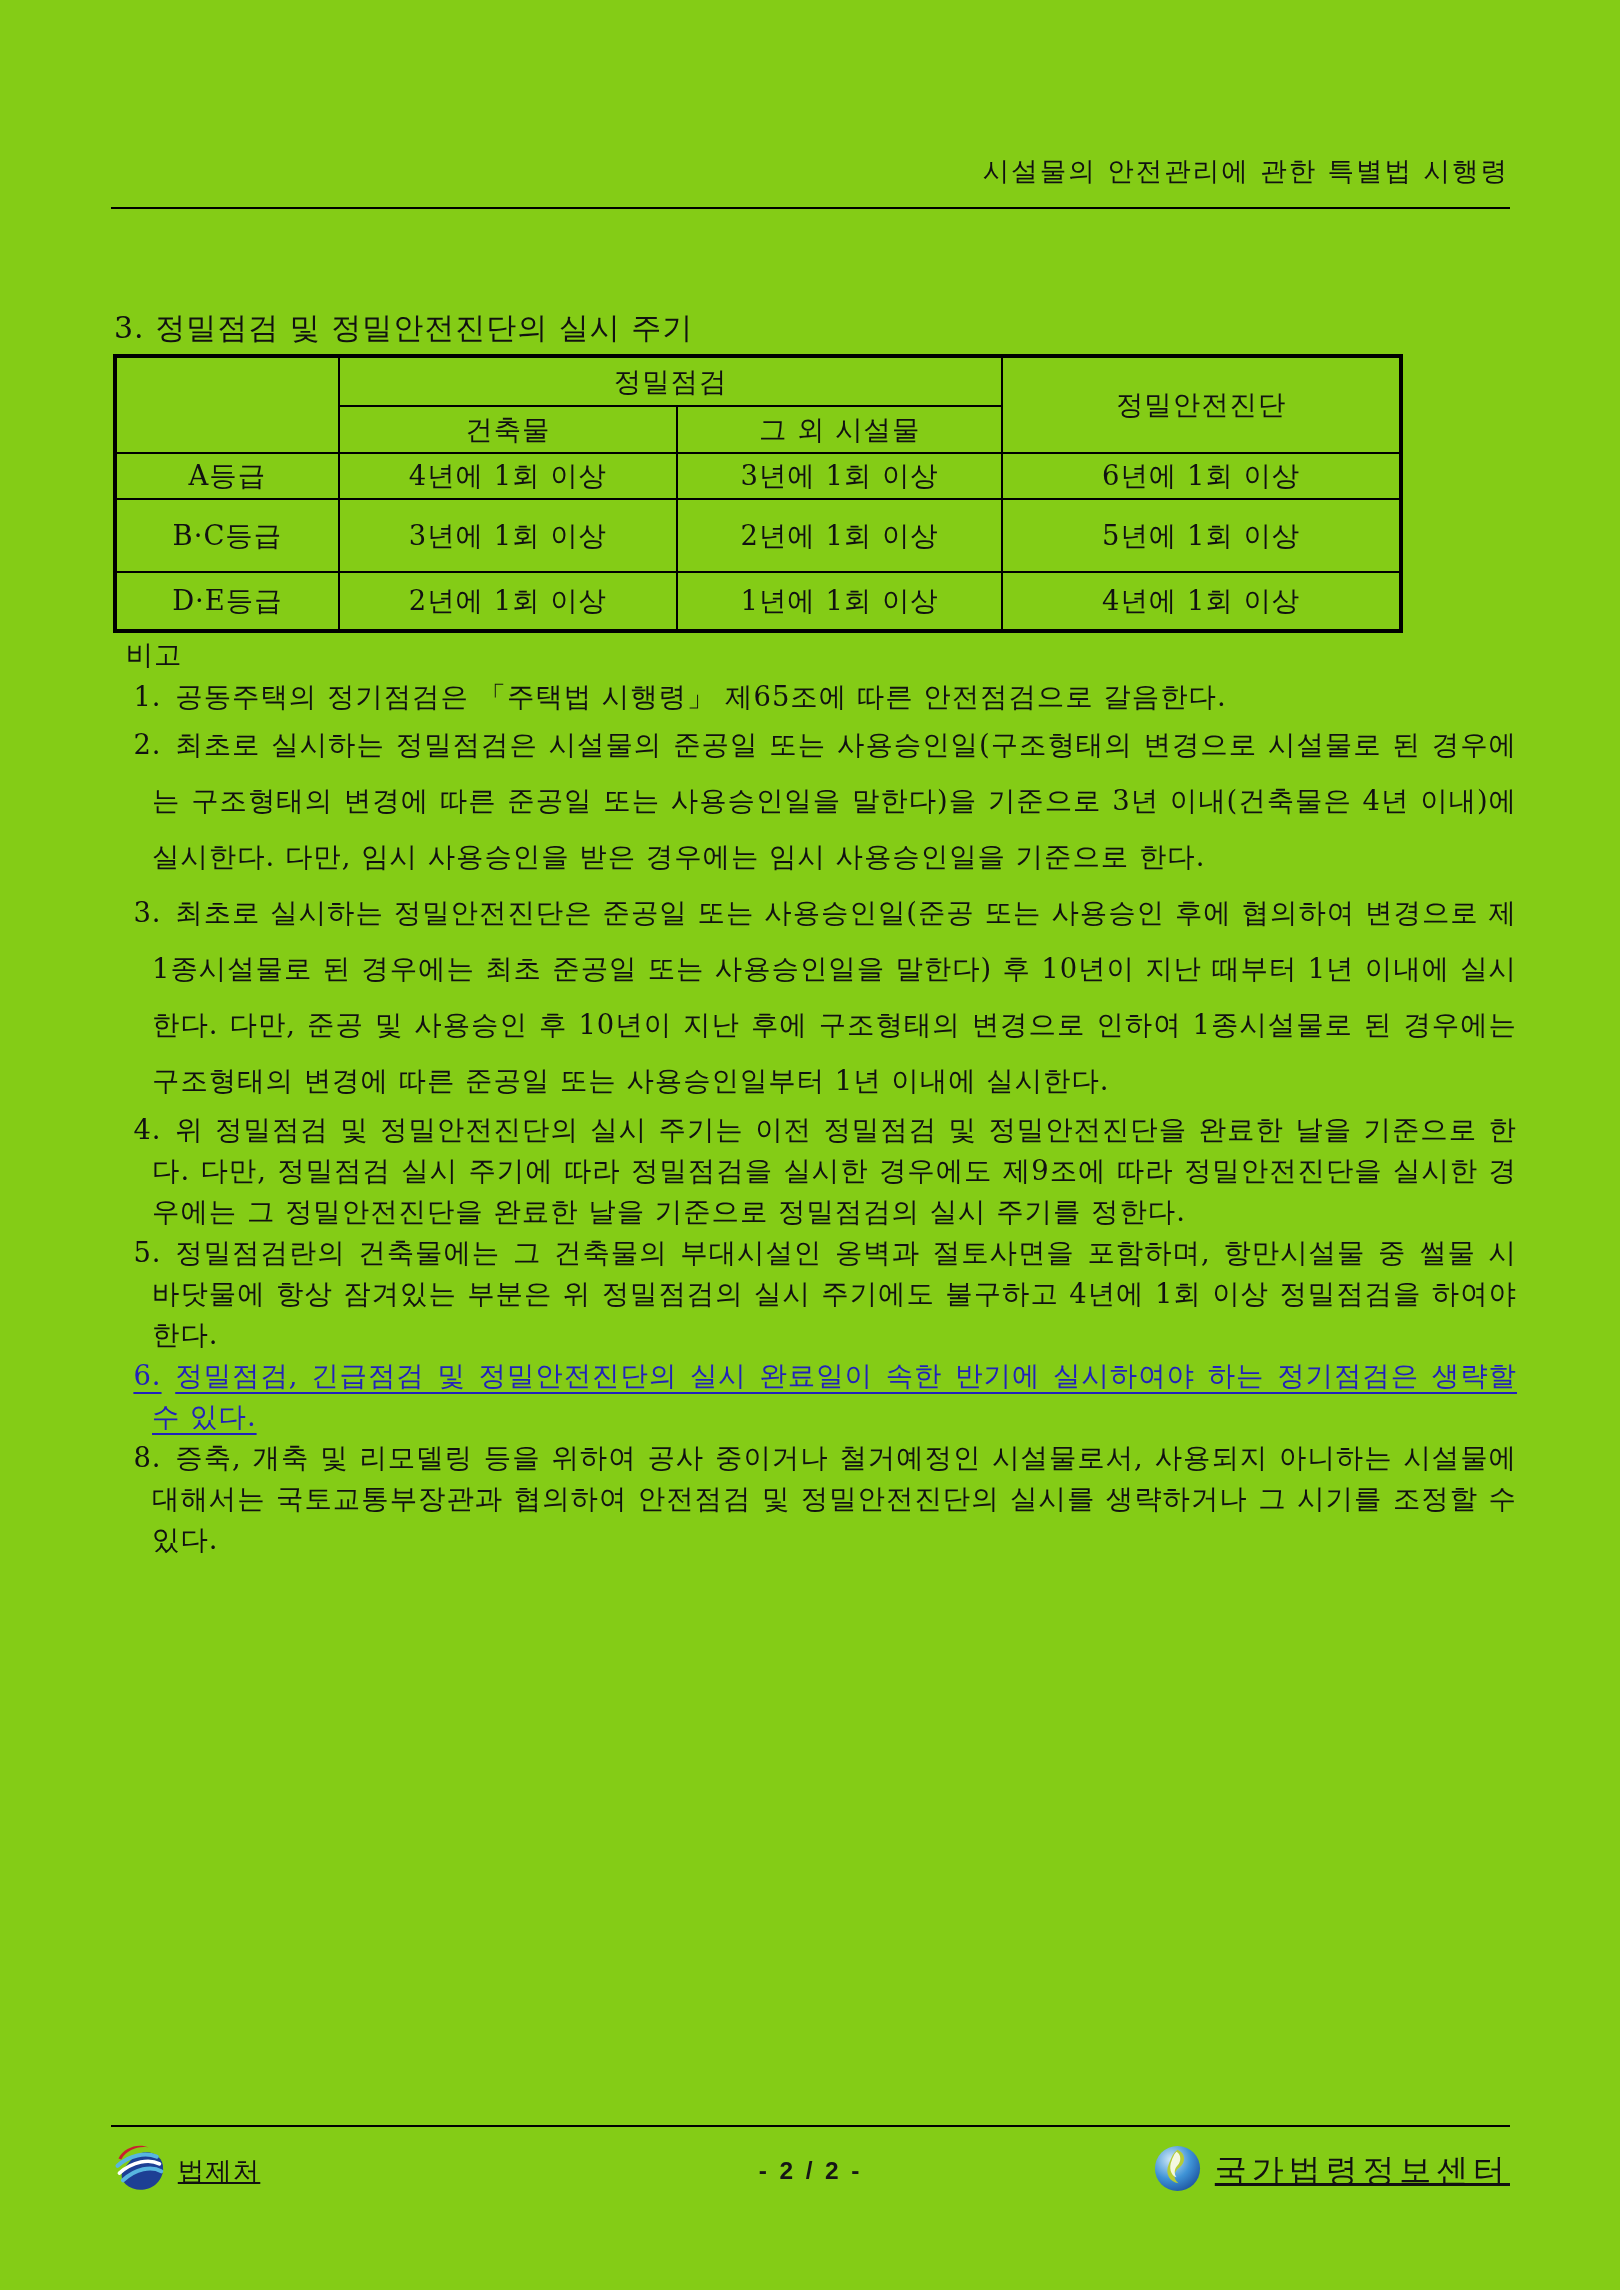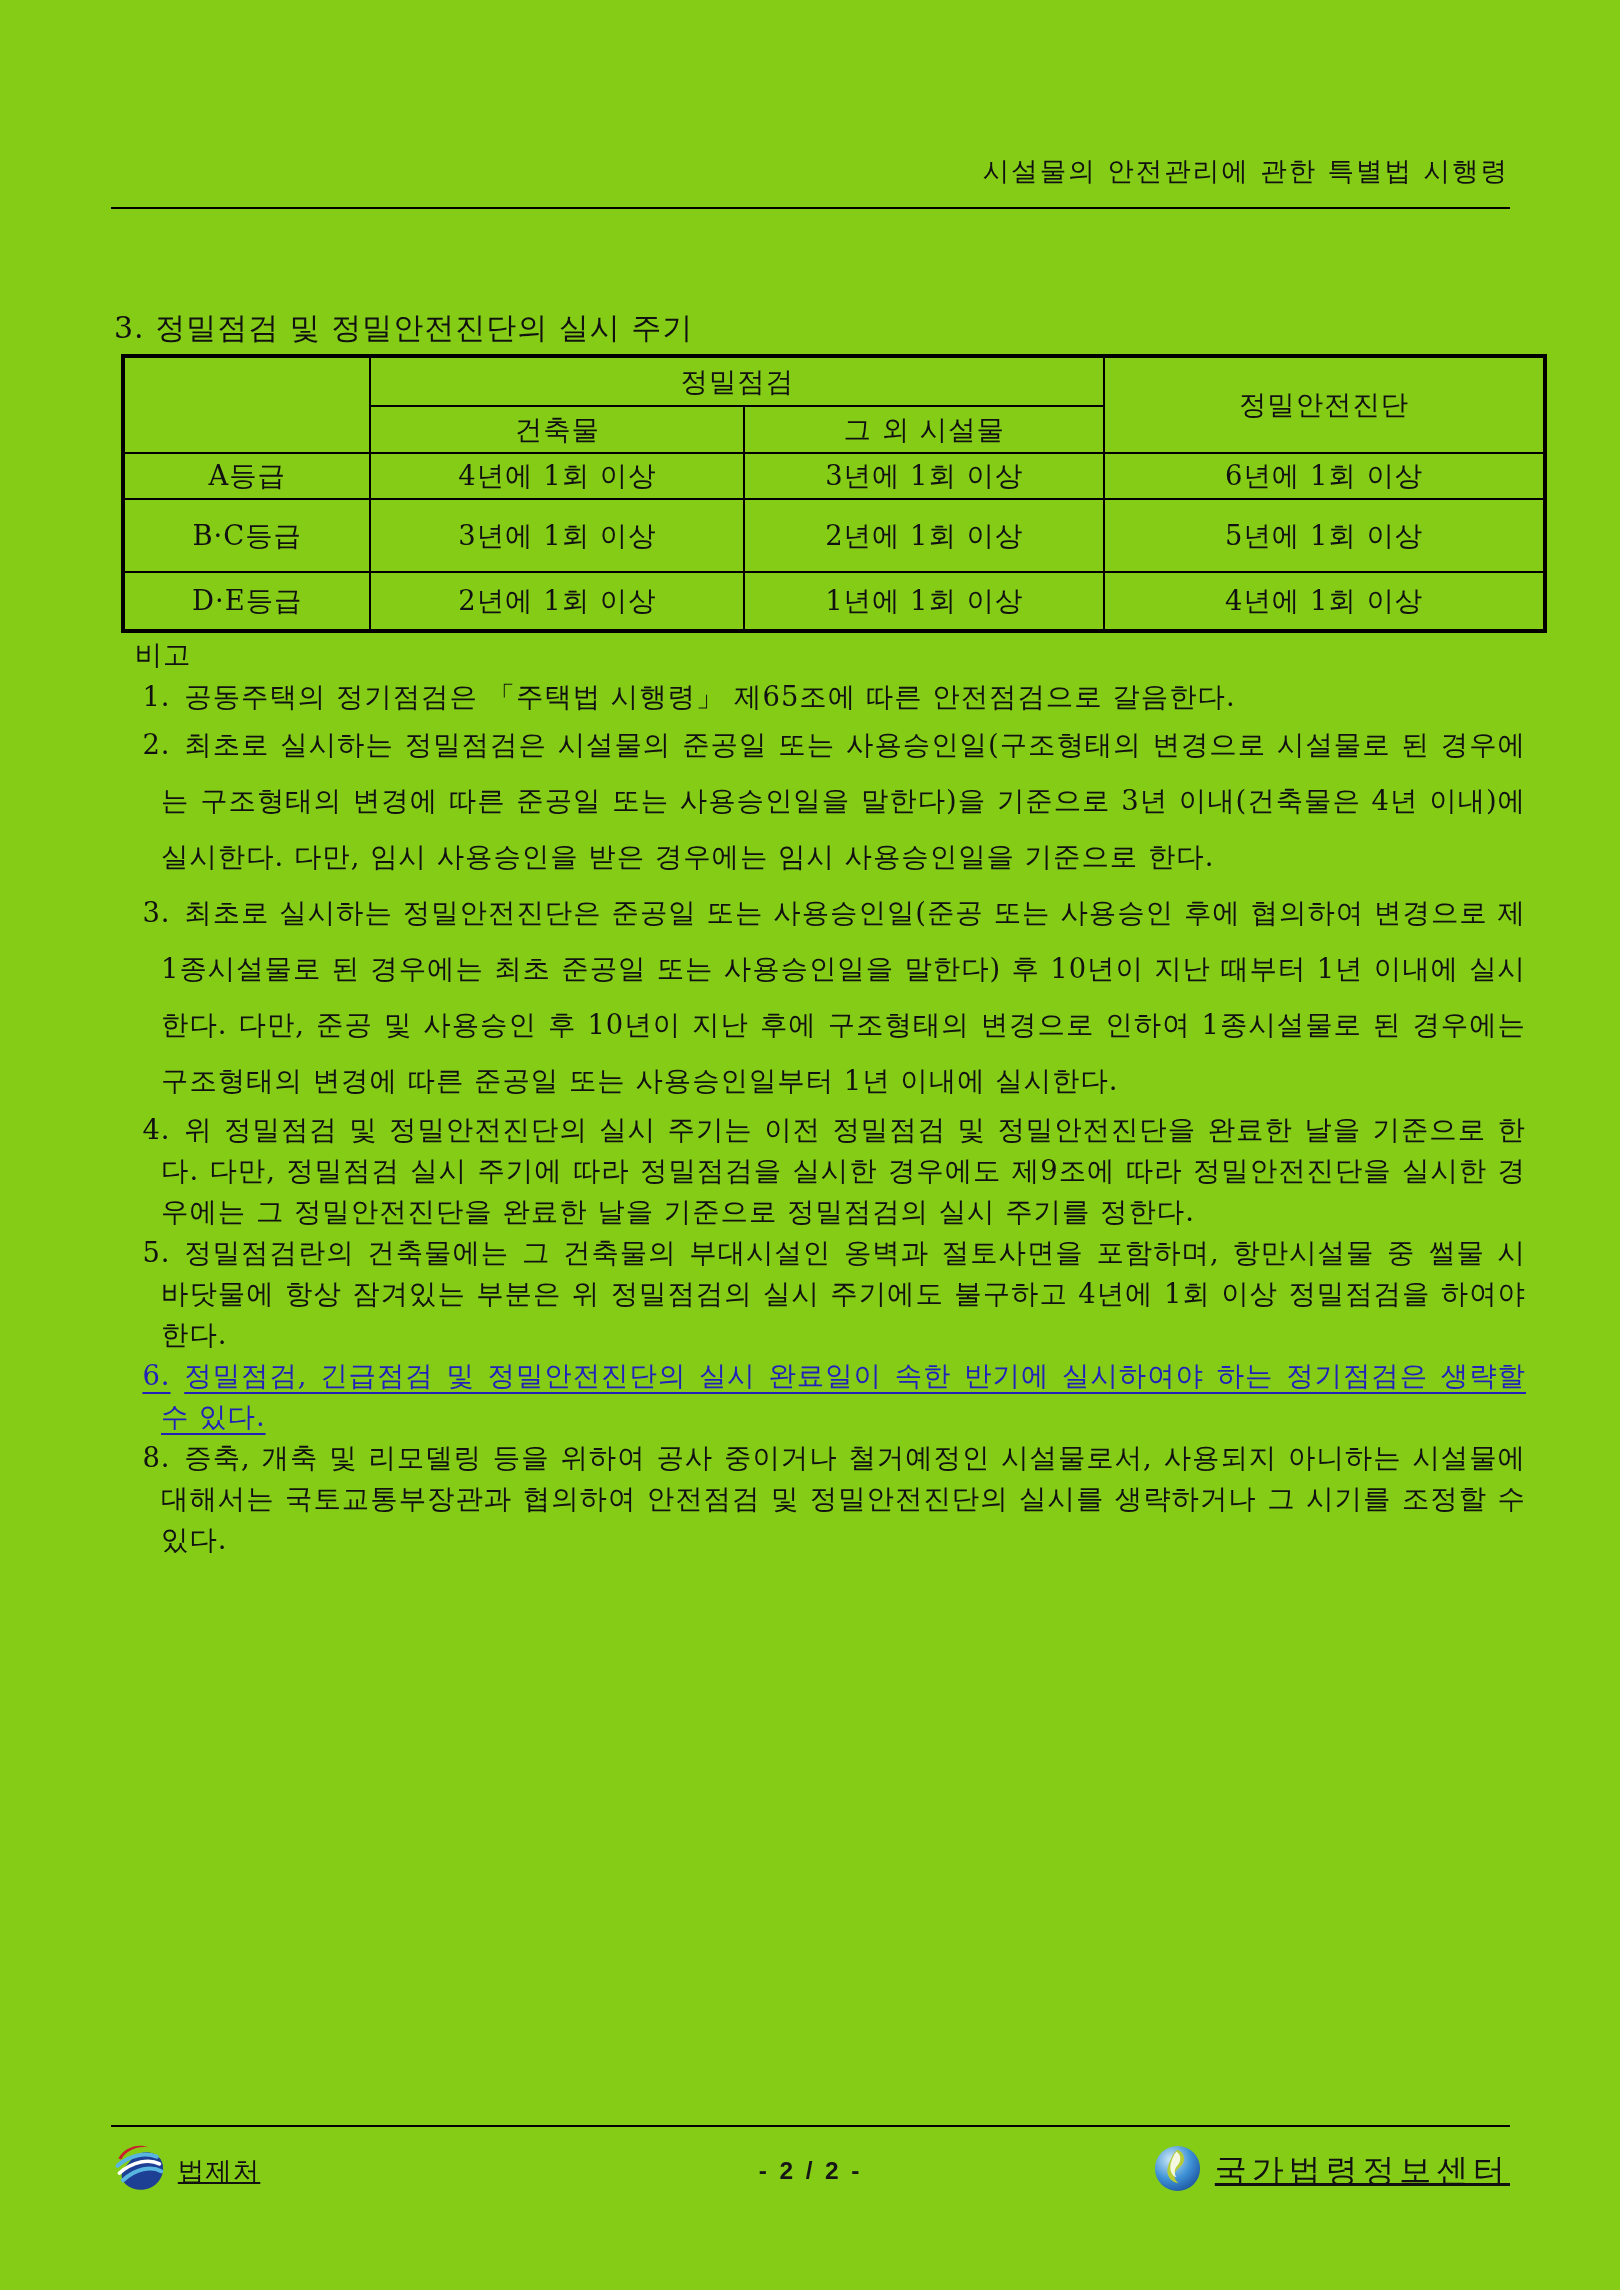--- a/index.html
+++ b/index.html
@@ -21,21 +21,21 @@
     position:absolute;top:207px;left:111px;right:110px;
     border-top:2px solid #000;
   }
   
   .section-heading{
     position:absolute;top:308px;left:114px;
     font-size:30px;letter-spacing:1px;white-space:nowrap;
   }
   
   .tbl-wrap{
-    position:absolute;top:354px;left:121px;width:1426px;
+    position:absolute;top:354px;left:113px;width:1290px;
   }
   table.cycle{
     width:100%;border-collapse:collapse;table-layout:fixed;
     border:4.9px solid #000;
     font-size:27.4px;
   }
   table.cycle td{
     border:2px solid #000;
     text-align:center;vertical-align:middle;
     padding:0 3.9px;letter-spacing:1px;
@@ -45,21 +45,21 @@
   .col-bldg{width:26.3%;}
   .col-other{width:25.3%;}
   .col-diag{width:31.0%;}
   tr.hrow1 td{height:47px;}
   tr.hrow2 td{height:45px;}
   tr.r-a td{height:44px;}
   tr.r-bc td{height:71px;}
   tr.r-de td{height:56px;}
   
   .notes{
-    position:absolute;top:633px;left:122px;width:1404px;
+    position:absolute;top:633px;left:113px;width:1404px;
     font-size:27.4px;
   }
   .notes-label{
     margin-left:12.7px;line-height:43px;letter-spacing:1px;
   }
   p.note{
     margin:0;padding-left:39px;text-indent:-18.6px;
     line-height:41px;text-align:justify;letter-spacing:1px;
   }
   p.note.wide{line-height:56px;}

